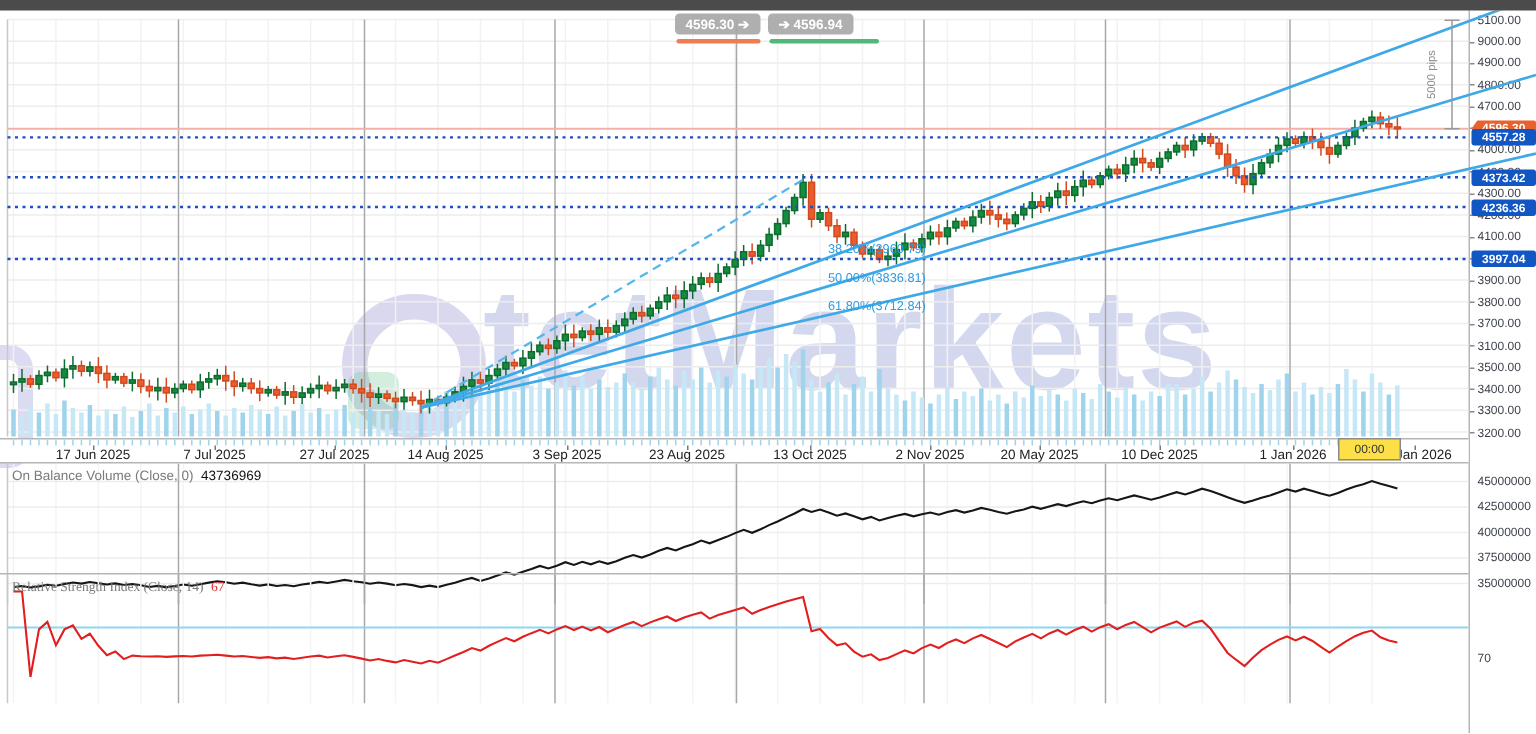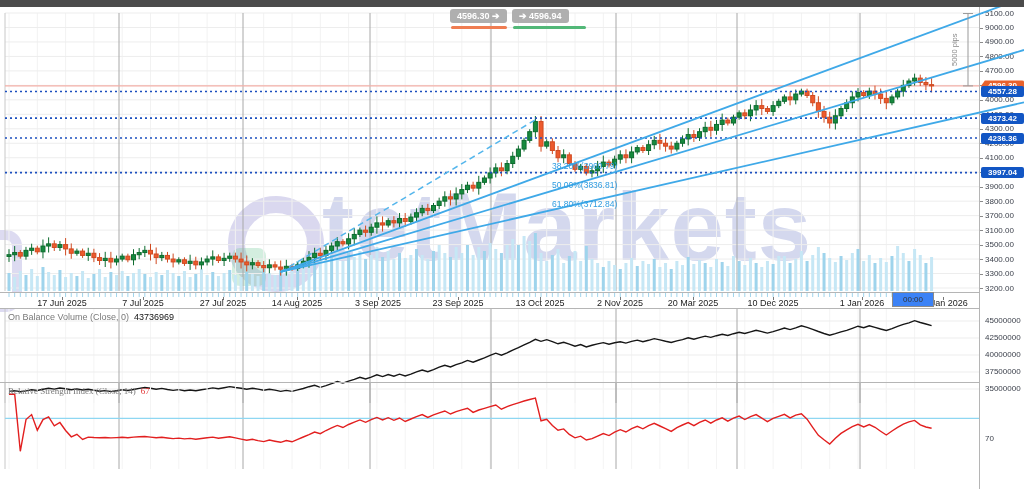--- a/index.html
+++ b/index.html
@@ -27,21 +27,21 @@
   #bid-badge{left:450px;} #ask-badge{left:512px;}
   .quote-bar{position:absolute;top:26px;height:3px;border-radius:2px;z-index:55;}
   #bid-bar{left:451px;width:56px;} #ask-bar{left:513px;width:73px;}
   
   .ax-label{position:absolute;left:5px;font-size:8px;color:#3a3f4a;white-space:nowrap;}
   .ax-tick{position:absolute;left:0;width:3px;height:1px;background:#8a8a8a;}
   .px-badge{position:absolute;left:1px;width:43px;height:11px;line-height:11px;text-align:center;
     font-size:8px;font-weight:bold;color:#fff;background:#1256c4;border-radius:2px;z-index:8;}
   #cur-badge{background:#e8622d;clip-path:polygon(0 50%,9% 0,100% 0,100% 100%,9% 100%);z-index:7;}
   .date-label{position:absolute;top:5px;font-size:9px;color:#222;white-space:nowrap;transform:translateX(-50%);}
-  #time-marker{position:absolute;left:892px;top:-1px;width:40px;height:13px;background:#3b82f6;border:1px solid #8a8a8a;
+  #time-marker{position:absolute;left:892px;top:-1px;width:40px;height:13px;background:#fde047;border:1px solid #8a8a8a;
     font-size:8px;color:#333;text-align:center;line-height:13px;z-index:14;}
   .panel-header{position:absolute;left:8px;top:3px;font-size:9px;color:#7a7a7a;z-index:13;white-space:nowrap;}
   .panel-value{margin-left:5px;}
   #obv-value{color:#111;} #rsi-value{color:#e03030;}
 </style>
 </head>
 <body>
 
 <div id="stage">
   <div id="topbar" class="abs"></div>
@@ -861,27 +861,27 @@
       <div class="date-label" style="left:62px">17 Jun 2025</div>
       <div style="position:absolute;left:143px;top:4px;width:1px;height:3px;background:#777"></div>
       <div class="date-label" style="left:143px">7 Jul 2025</div>
       <div style="position:absolute;left:223px;top:4px;width:1px;height:3px;background:#777"></div>
       <div class="date-label" style="left:223px">27 Jul 2025</div>
       <div style="position:absolute;left:297px;top:4px;width:1px;height:3px;background:#777"></div>
       <div class="date-label" style="left:297px">14 Aug 2025</div>
       <div style="position:absolute;left:378px;top:4px;width:1px;height:3px;background:#777"></div>
       <div class="date-label" style="left:378px">3 Sep 2025</div>
       <div style="position:absolute;left:458px;top:4px;width:1px;height:3px;background:#777"></div>
-      <div class="date-label" style="left:458px">23 Sep 2025</div>
+      <div class="date-label" style="left:458px">23 Aug 2025</div>
       <div style="position:absolute;left:540px;top:4px;width:1px;height:3px;background:#777"></div>
       <div class="date-label" style="left:540px">13 Oct 2025</div>
       <div style="position:absolute;left:620px;top:4px;width:1px;height:3px;background:#777"></div>
       <div class="date-label" style="left:620px">2 Nov 2025</div>
       <div style="position:absolute;left:693px;top:4px;width:1px;height:3px;background:#777"></div>
-      <div class="date-label" style="left:693px">20 Mar 2025</div>
+      <div class="date-label" style="left:693px">20 May 2025</div>
       <div style="position:absolute;left:773px;top:4px;width:1px;height:3px;background:#777"></div>
       <div class="date-label" style="left:773px">10 Dec 2025</div>
       <div style="position:absolute;left:862px;top:4px;width:1px;height:3px;background:#777"></div>
       <div class="date-label" style="left:862px">1 Jan 2026</div>
       <div style="position:absolute;left:943px;top:4px;width:1px;height:3px;background:#777"></div>
       <div class="date-label" style="left:943px">21 Jan 2026</div>
     <div id="time-marker">00:00</div>
   </div>
 
   <div id="obv-panel" class="abs">

